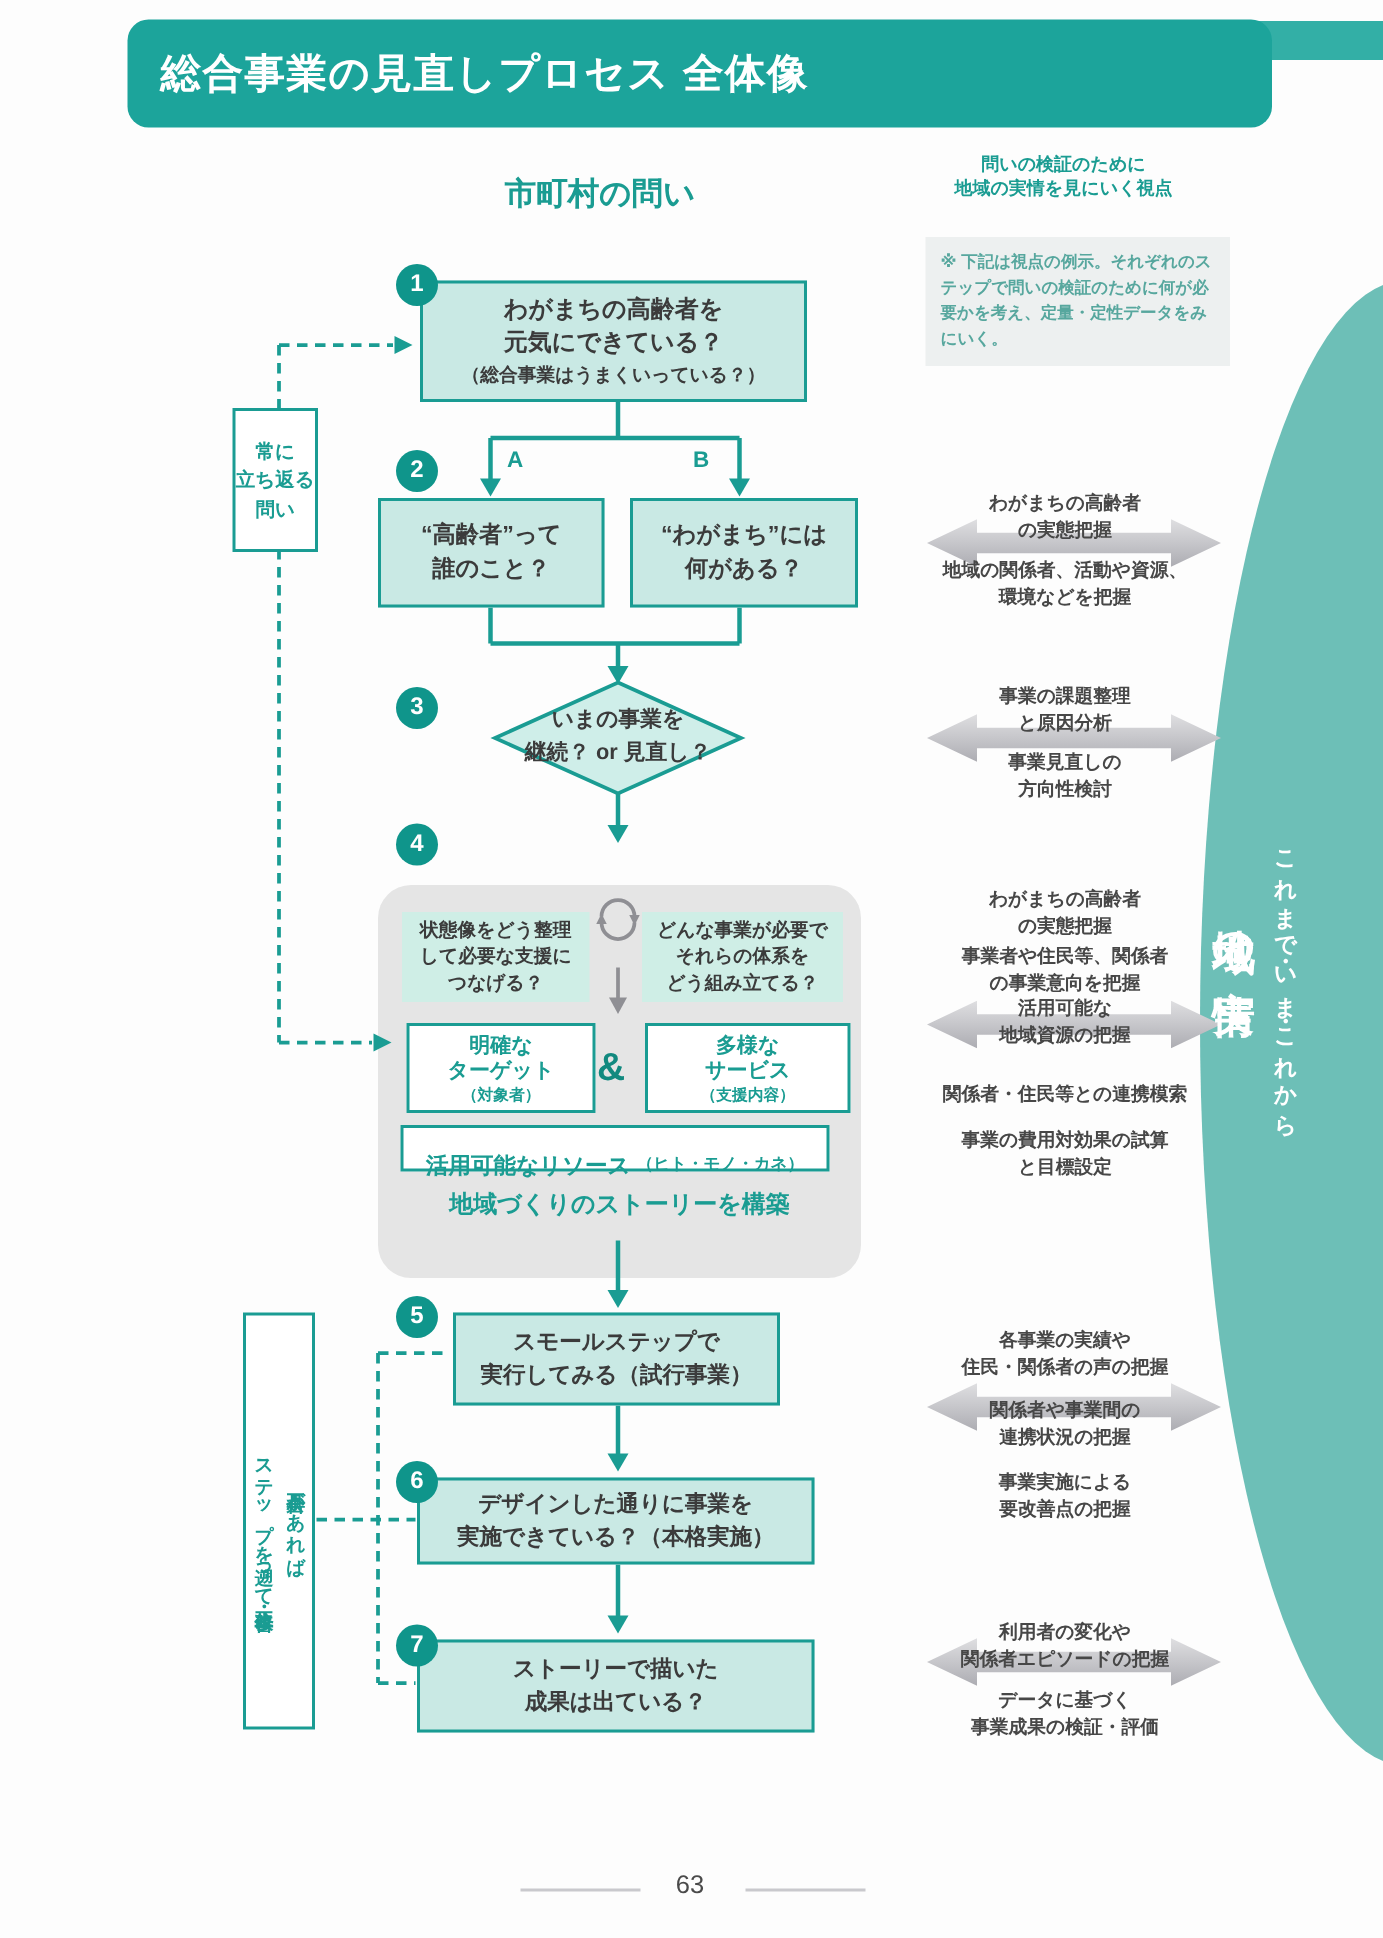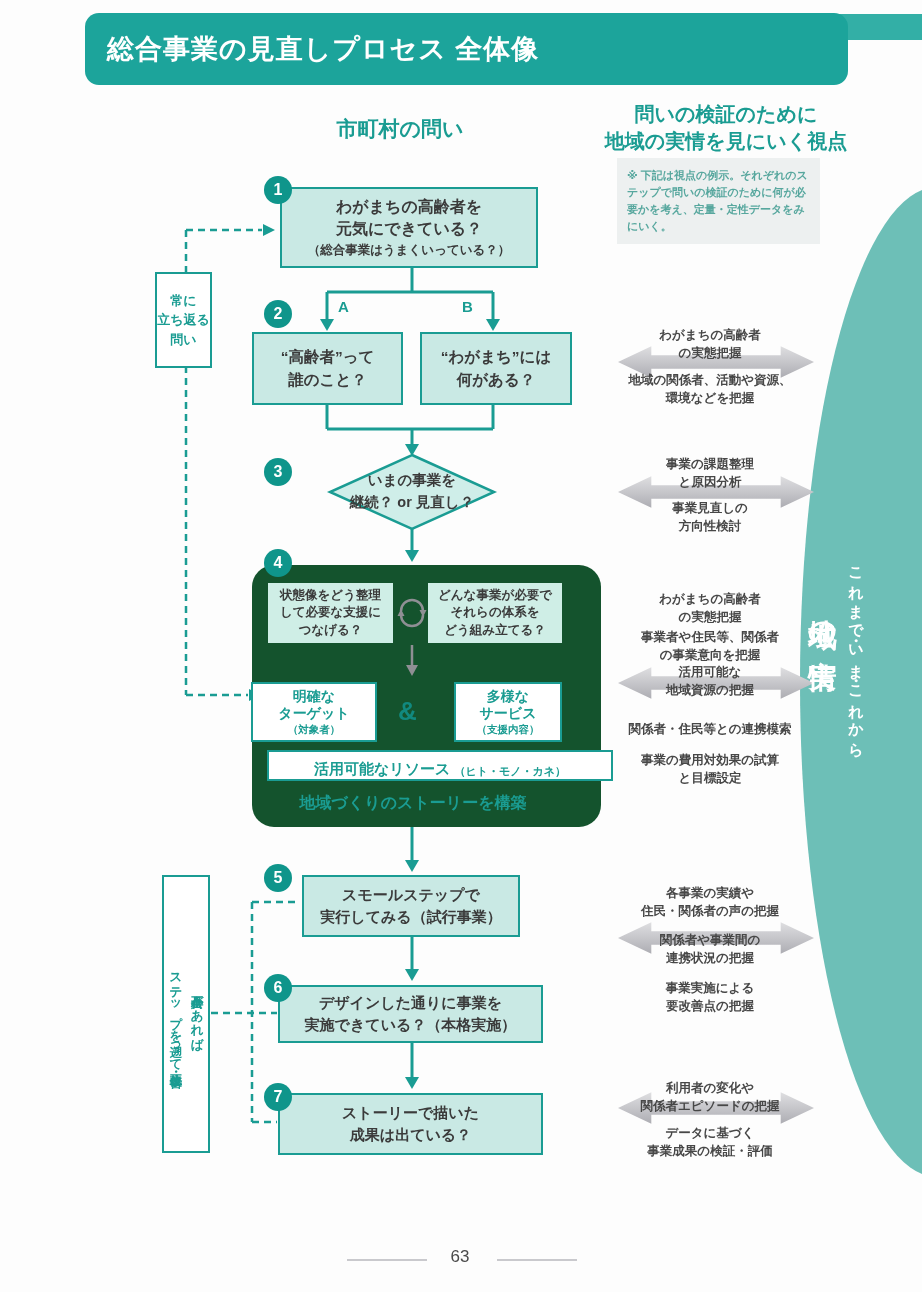--- a/index.html
+++ b/index.html
@@ -20,21 +20,21 @@
   .box{background:#c9e9e4;border:2.5px solid #1a9c93;box-sizing:border-box;display:flex;
        flex-direction:column;align-items:center;justify-content:center;text-align:center;
        color:#3b3b3b;font-weight:bold;z-index:3;}
   .wbox{background:#fff;border:2px solid #1a9c93;box-sizing:border-box;display:flex;
         flex-direction:column;align-items:center;justify-content:center;text-align:center;
         color:#1a9c92;font-weight:bold;z-index:3;}
   .mint{background:#cfeee6;box-sizing:border-box;display:flex;align-items:center;justify-content:center;
         text-align:center;color:#3b3b3b;font-weight:bold;font-size:12.5px;line-height:1.38;}
   .num{width:28px;height:28px;border-radius:50%;background:#0f958b;color:#fff;display:flex;
        align-items:center;justify-content:center;font-weight:bold;font-size:16px;z-index:4;}
-  .gray-panel{left:252px;top:565px;width:349px;height:262px;background:#14532d;border-radius:22px;z-index:1;}
+  .gray-panel{left:252px;top:590px;width:322px;height:262px;background:#e5e5e5;border-radius:22px;z-index:1;}
   .vtext{writing-mode:vertical-rl;text-align:center;}
   
   .vp{left:600px;width:220px;text-align:center;font-size:12.5px;font-weight:600;color:#474747;
       line-height:1.45;z-index:2;}
   .vp-arrow{left:618px;width:196px;height:36px;z-index:1;
       background:linear-gradient(180deg,#e2e2e4 0%,#c9c9cd 45%,#a9a9af 100%);
       clip-path:polygon(0 50%,17% 6%,17% 31%,83% 31%,83% 6%,100% 50%,83% 94%,83% 69%,17% 69%,17% 94%);}
   
   .blob{left:800px;top:187px;width:274px;height:990px;border-radius:50%;background:#6dbfb7;z-index:0;}
   .blob-sub{left:846px;top:556px;color:#fff;font-size:15px;font-weight:bold;letter-spacing:2px;z-index:5;}
@@ -52,21 +52,21 @@
   <div class="abs blob"></div>
   <div class="abs blob-sub vtext">これまで・いま・これから</div>
   <div class="abs blob-title vtext">地域の実情</div>
 
   <div class="abs hdr-strip"></div>
   <div class="abs hdr-bar">
     <span class="hdr-title">総合事業の見直しプロセス 全体像</span>
   </div>
 
   <div class="abs col-head" style="left:300px;top:115px;width:200px;font-size:21px;">市町村の問い</div>
-  <div class="abs col-head pre" style="left:596px;top:101px;width:260px;font-size:20px;line-height:1.35;">問いの検証のために
+  <div class="abs col-head pre" style="left:579px;top:101px;width:260px;font-size:12px;line-height:1.35;">問いの検証のために
 地域の実情を見にいく視点</div>
   <div class="abs note">※ 下記は視点の例示。それぞれのステップで問いの検証のために何が必要かを考え、定量・定性データをみにいく。</div>
 
   <div class="abs vp-arrow" style="top:344px;"></div>
   <div class="abs vp-arrow" style="top:474px;"></div>
   <div class="abs vp-arrow" style="top:665px;"></div>
   <div class="abs vp-arrow" style="top:920px;"></div>
   <div class="abs vp-arrow" style="top:1090px;"></div>
 
   <div class="abs vp pre" style="top:326px;">わがまちの高齢者
@@ -181,32 +181,32 @@
 誰のこと？</span>
   </div>
   <div class="abs box" style="left:420px;top:332px;width:152px;height:73px;">
     <span class="pre" style="font-size:15.5px;line-height:1.45;">“わがまち”には
 何がある？</span>
   </div>
 
   <div class="abs pre" style="left:332px;top:470px;width:160px;text-align:center;font-size:14.5px;font-weight:bold;color:#3b3b3b;line-height:1.5;z-index:3;">いまの事業を
 継続？ or 見直し？</div>
 
-  <div class="abs wbox" style="left:251px;top:682px;width:126px;height:60px;">
+  <div class="abs wbox" style="left:271px;top:682px;width:126px;height:60px;">
     <span class="pre" style="font-size:14px;line-height:1.25;">明確な
 ターゲット</span>
     <span style="font-size:10.5px;">（対象者）</span>
   </div>
   <div class="abs" style="left:398px;top:696px;font-size:26px;font-weight:bold;color:#11897f;z-index:3;">&amp;</div>
-  <div class="abs wbox" style="left:454px;top:682px;width:108px;height:60px;">
+  <div class="abs wbox" style="left:430px;top:682px;width:137px;height:60px;">
     <span class="pre" style="font-size:14px;line-height:1.25;">多様な
 サービス</span>
     <span style="font-size:10.5px;">（支援内容）</span>
   </div>
-  <div class="abs wbox" style="left:267px;top:750px;width:346px;height:31px;flex-direction:row;align-items:flex-end;padding-top:16px;">
+  <div class="abs wbox" style="left:267px;top:750px;width:286px;height:31px;flex-direction:row;align-items:flex-start;padding-top:16px;">
     <span style="font-size:15px;">活用可能なリソース</span>
     <span style="font-size:11px;margin-left:4px;">（ヒト・モノ・カネ）</span>
   </div>
   <div class="abs" style="left:252px;top:793px;width:322px;text-align:center;font-size:16px;font-weight:bold;color:#1a9c92;z-index:3;">地域づくりのストーリーを構築</div>
 
   <div class="abs box" style="left:302px;top:875px;width:218px;height:62px;">
     <span class="pre" style="font-size:15px;line-height:1.5;">スモールステップで
 実行してみる（試行事業）</span>
   </div>
   <div class="abs box" style="left:278px;top:985px;width:265px;height:58px;">

